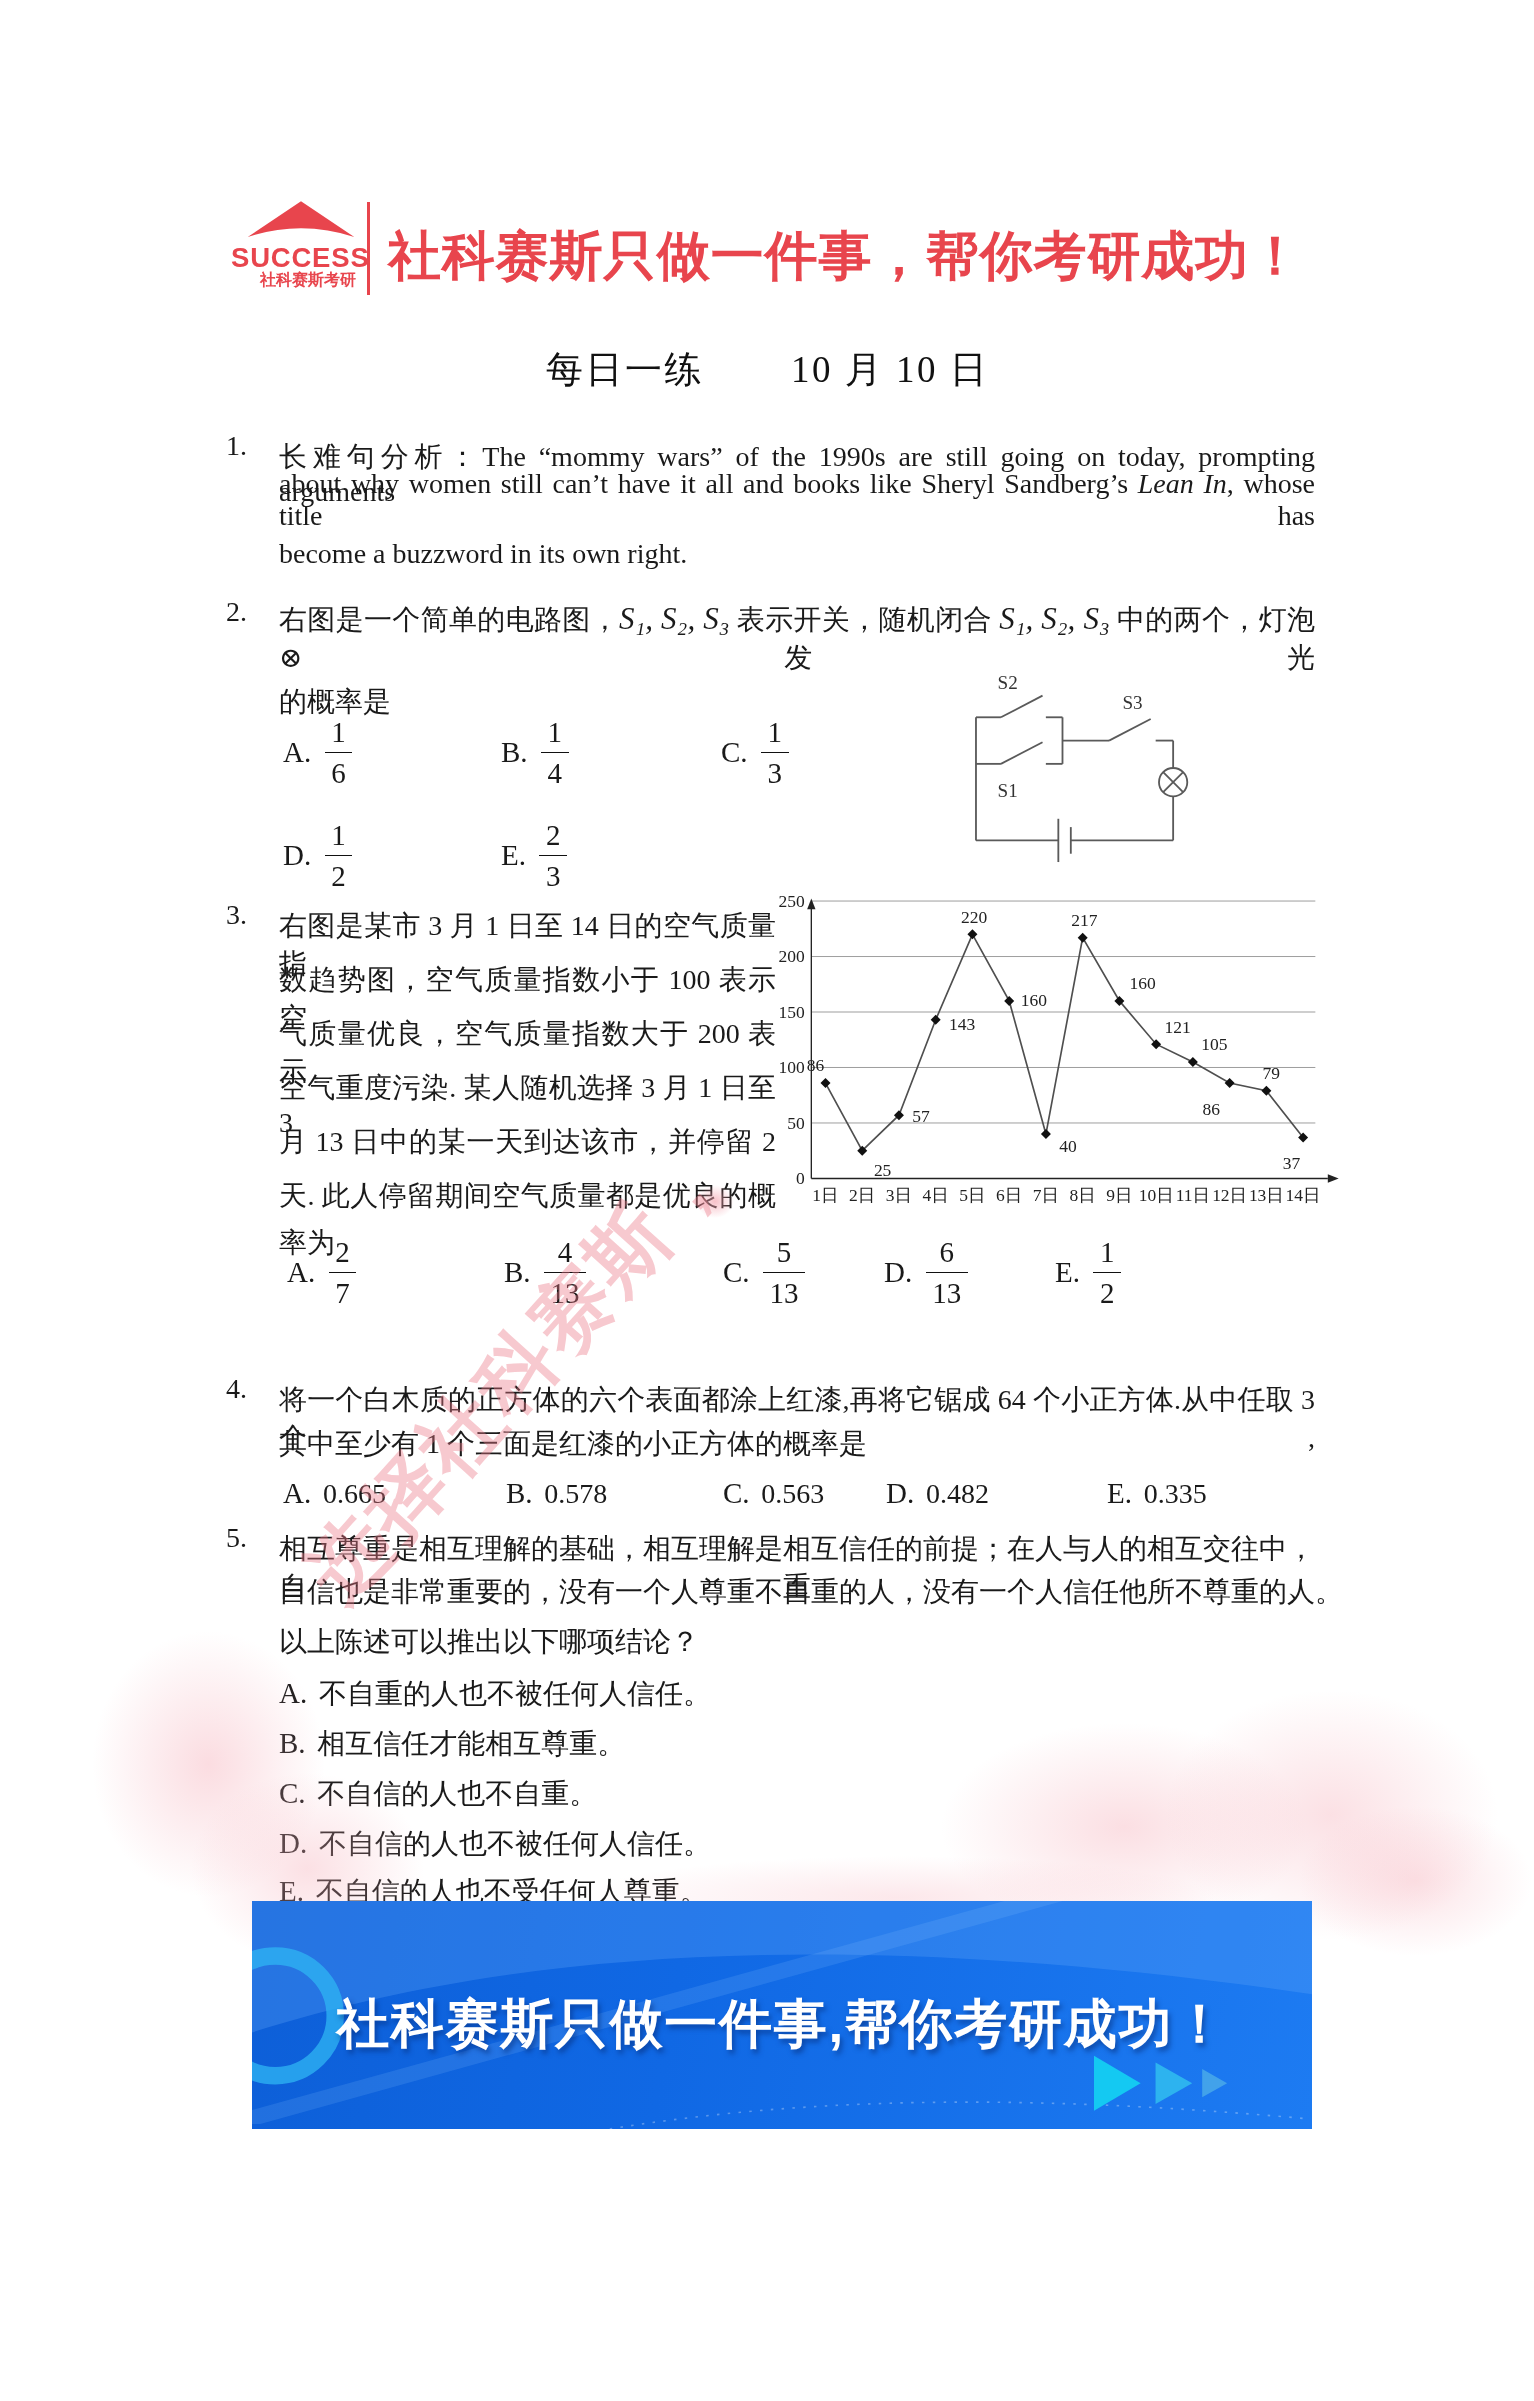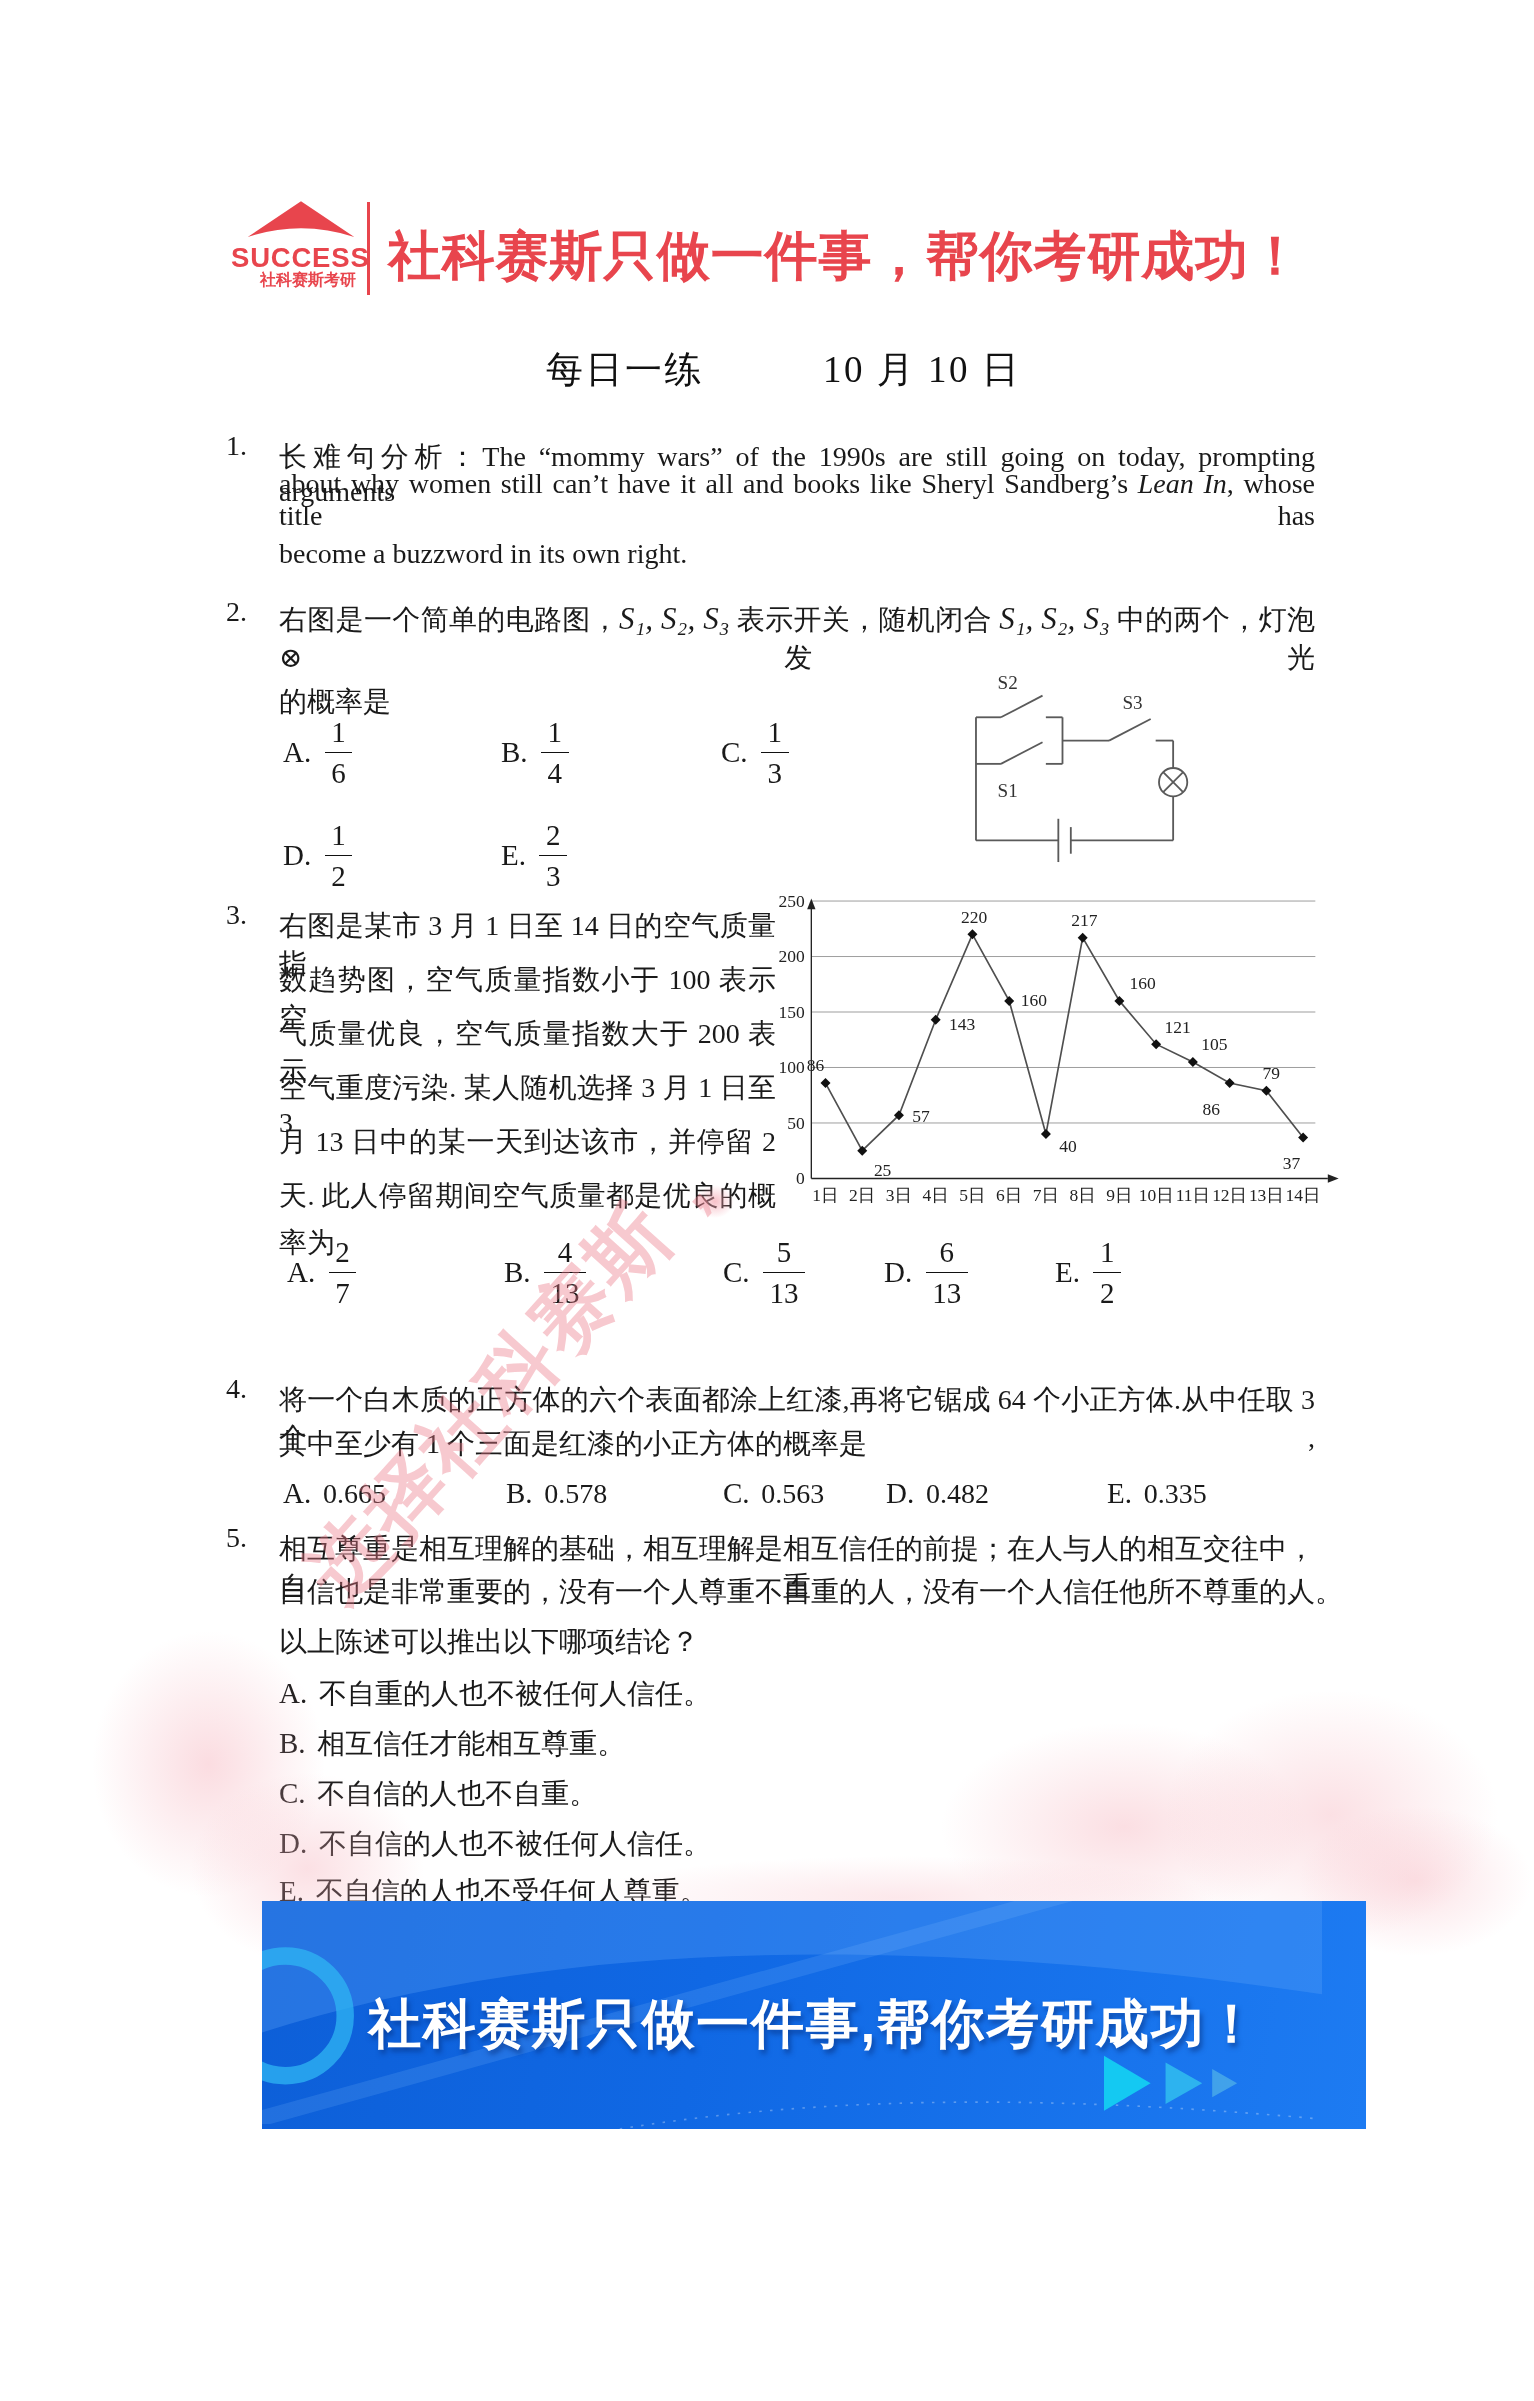--- a/index.html
+++ b/index.html
@@ -11,21 +11,21 @@
   .logo .brand{display:block;color:#e8454d;font-family:"Liberation Sans",sans-serif;
                font-weight:900;font-size:27.5px;letter-spacing:0.8px;line-height:1.0;margin-top:1.7px;}
   .logo .sub{display:block;color:#e8454d;font-family:"Liberation Sans",sans-serif;
              font-weight:900;font-size:16px;letter-spacing:0px;line-height:1.15;}
   .divider{position:absolute;left:367px;top:202px;width:3.3px;height:93px;background:#e8454d;}
   .slogan{position:absolute;left:388px;top:221px;width:941px;color:#e8454d;
           font-family:"Liberation Sans",sans-serif;font-weight:900;font-size:53px;
           white-space:nowrap;letter-spacing:0.8px;}
   .title-row{position:absolute;left:0;top:345px;width:1535px;display:flex;
              justify-content:center;gap:87px;font-size:37px;color:#111;}
-  .title-row span{letter-spacing:2.5px;margin-left:32px;}
+  .title-row span{letter-spacing:2.5px;}
 
   
   .qno{position:absolute;left:226px;font-size:28px;}
   .qline{position:absolute;left:279px;width:1036px;font-size:28px;white-space:nowrap;}
   .qline.wrapcol{width:497px;white-space:normal;}
   .just{white-space:normal;text-align:justify;text-align-last:justify;margin-top:8px;}
   .mathi{font-style:italic;font-size:31px;}
 
   
   .opt{position:absolute;display:flex;align-items:center;gap:13.3px;}
@@ -39,22 +39,22 @@
   
   .watermark{position:absolute;left:363px;top:1517px;font-size:80px;font-weight:700;
              color:rgba(235,120,134,0.40);white-space:nowrap;letter-spacing:3.3px;
              transform:rotate(-48deg);transform-origin:left bottom;pointer-events:none;}
   .blob{position:absolute;border-radius:50%;pointer-events:none;}
 
   
   .figure{position:absolute;}
 
   
-  .banner{position:absolute;left:262px;top:1901px;width:1060px;height:228px;overflow:hidden;
-          background:linear-gradient(100deg,#0d5fd8 0%,#1068e4 40%,#1d7bf2 100%);padding-left:44px;}
+  .banner{position:absolute;left:252px;top:1901px;width:1060px;height:228px;overflow:hidden;
+          background:linear-gradient(100deg,#0d5fd8 0%,#1068e4 40%,#1d7bf2 100%);}
   .banner .btext{position:absolute;left:0;right:0;top:88px;text-align:center;color:#ffffff;
           font-family:"Liberation Sans",sans-serif;font-weight:900;font-size:53px;
           letter-spacing:1.7px;text-shadow:2.5px 4.2px 5.8px rgba(3,38,110,0.5);white-space:nowrap;}
   .banner svg{position:absolute;left:0;top:0;}
 </style>
 </head>
 <body>
 
 <div id="page">
 

